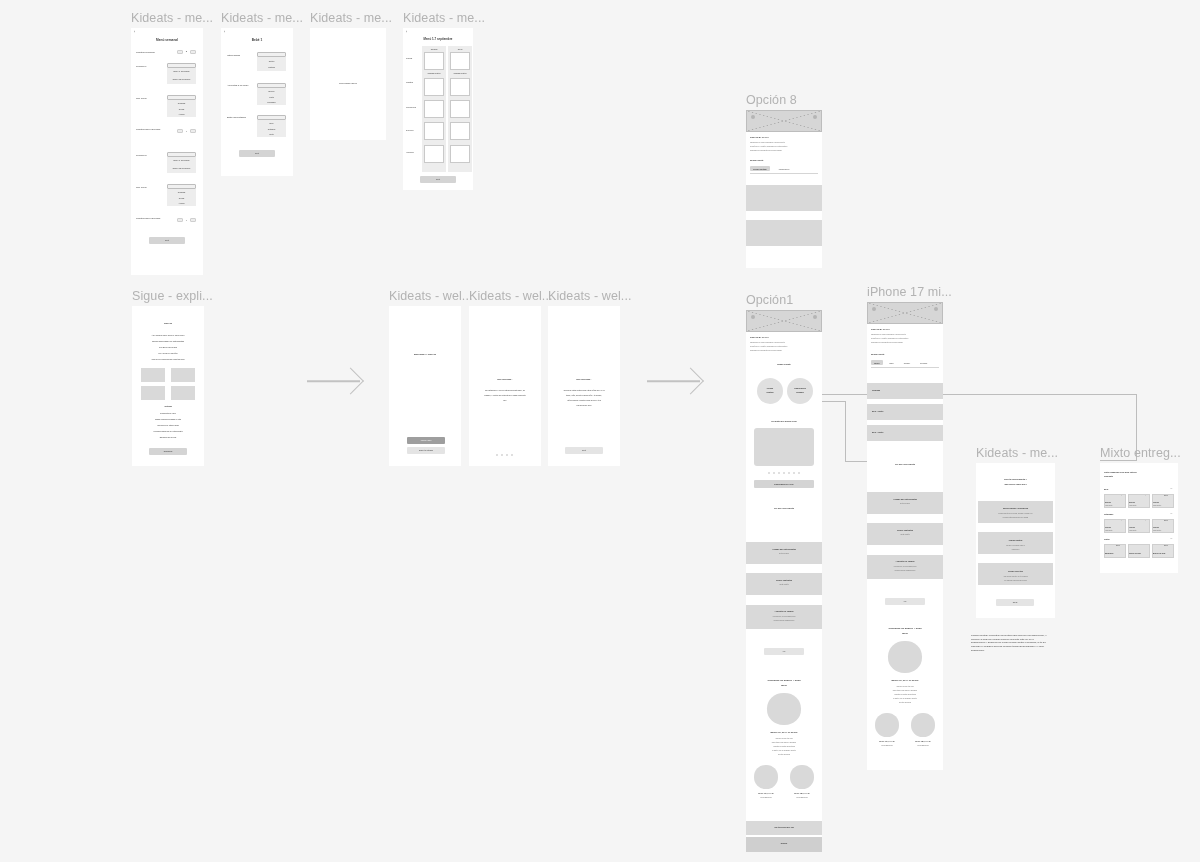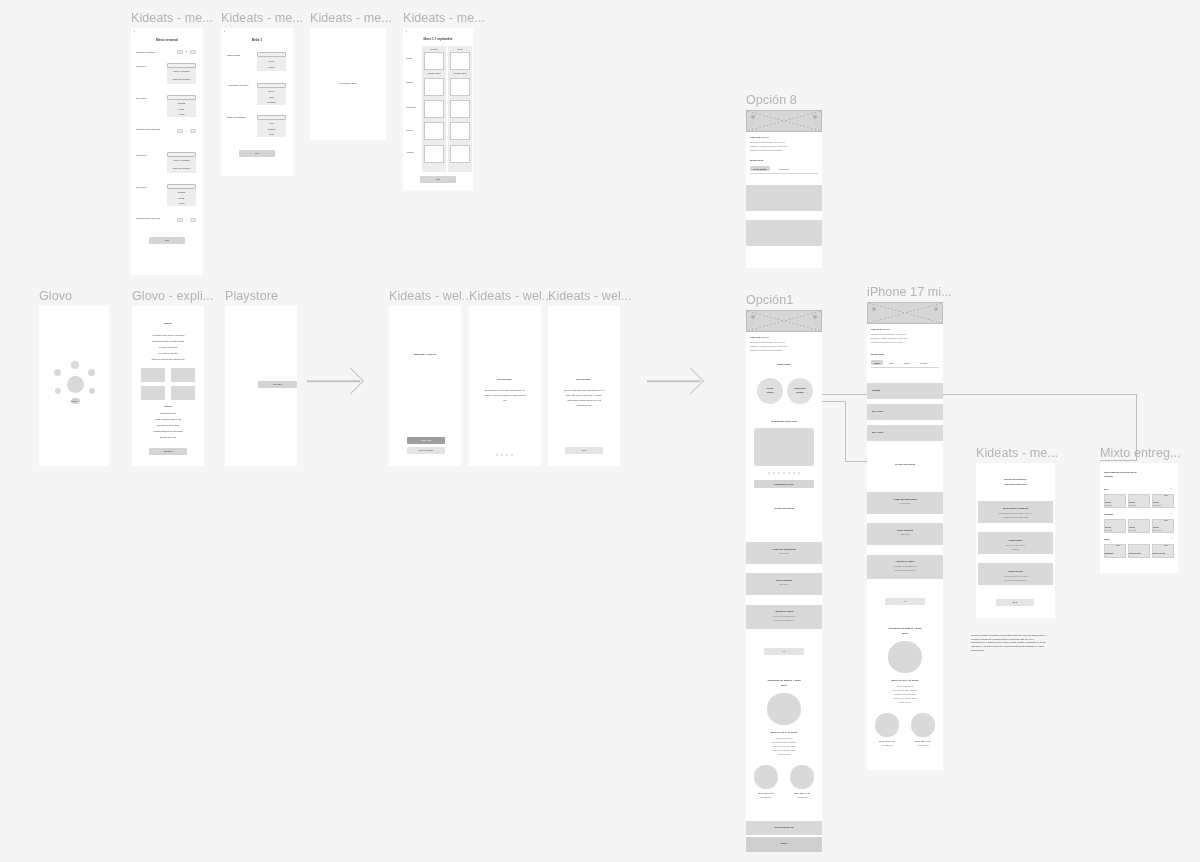--- a/index.html
+++ b/index.html
@@ -234,38 +234,23 @@
 
       <div class="t xs" style="left:3px;top:123px;">Viernes</div>
       <div class="box ol" style="left:21px;top:117px;width:20px;height:18px;"></div>
       <div class="box ol" style="left:47px;top:117px;width:20px;height:18px;"></div>
 
       <div class="btn" style="left:17px;top:148px;width:36px;height:7px;"></div>
       <div class="t tiny c" style="left:17px;top:150.3px;width:36px;">Next</div>
     </div>
   </div>
 
-  <div class="frame" style="left:39px;top:306px;width:70px;height:160px;">
-    <div class="frame-title">Glovo</div>
-    <div class="frame-body">
-      <div class="glovo-ring" style="left:13px;top:55px;width:45px;height:45px;">
-        <div class="c" style="left:15px;top:15px;width:17px;height:17px;"></div>
-        <div class="c" style="left:19px;top:0px;width:8px;height:8px;"></div>
-        <div class="c" style="left:36px;top:8px;width:7px;height:7px;"></div>
-        <div class="c" style="left:37px;top:27px;width:6px;height:6px;"></div>
-        <div class="c" style="left:19px;top:37px;width:9px;height:6px;background:#cfcfcf;"></div>
-        <div class="c" style="left:3px;top:27px;width:6px;height:6px;"></div>
-        <div class="c" style="left:2px;top:8px;width:7px;height:7px;"></div>
-      </div>
-      <div class="t tiny c" style="left:26px;top:94px;width:18px;font-size:1.7px;">GLOVO</div>
-    </div>
-  </div>
 
   <div class="frame" style="left:132px;top:306px;width:72px;height:160px;">
-    <div class="frame-title">Glovo - expli...</div>
+    <div class="frame-title">Sigue - expli...</div>
     <div class="frame-body">
       <div class="t tiny c b" style="left:0;top:16px;width:72px;">KIDEATS</div>
       <div class="t tiny c" style="left:0;top:28px;width:72px;">Aquí puedes hacer delivery para recién</div>
       <div class="t tiny c" style="left:0;top:34px;width:72px;">nacidos supervisado por nutricionistas</div>
       <div class="t tiny c" style="left:0;top:40px;width:72px;">Con BLW para bebés</div>
       <div class="t tiny c" style="left:0;top:46px;width:72px;">De 6 meses a 12 años</div>
       <div class="t tiny c" style="left:0;top:52px;width:72px;">Con menú personalizado para tus hijos</div>
 
       <div class="box" style="left:9px;top:62px;width:24px;height:14px;"></div>
       <div class="box" style="left:39px;top:62px;width:24px;height:14px;"></div>
@@ -277,27 +262,20 @@
       <div class="t tiny c" style="left:0;top:112px;width:72px;">Todas comidas llevadas en kits</div>
       <div class="t tiny c" style="left:0;top:118px;width:72px;">Opiniones de otros papás</div>
       <div class="t tiny c" style="left:0;top:124px;width:72px;">Recomendaciones de nutricionista</div>
       <div class="t tiny c" style="left:0;top:130px;width:72px;">Ejemplos de menús</div>
 
       <div class="btn" style="left:17px;top:142px;width:38px;height:7px;"></div>
       <div class="t tiny c" style="left:17px;top:144.3px;width:38px;">Descargar</div>
     </div>
   </div>
 
-  <div class="frame" style="left:225px;top:306px;width:72px;height:160px;">
-    <div class="frame-title">Playstore</div>
-    <div class="frame-body">
-      <div class="btn" style="left:33px;top:75px;width:39px;height:7px;"></div>
-      <div class="t tiny c" style="left:33px;top:77.3px;width:39px;">Descargar</div>
-    </div>
-  </div>
 
   <div class="frame" style="left:389px;top:306px;width:72px;height:160px;">
     <div class="frame-title">Kideats - wel...</div>
     <div class="frame-body">
       <div class="t tiny c b" style="left:0;top:47px;width:72px;">BIENVENIDO A KIDEATS</div>
       <div class="btn dark" style="left:18px;top:131px;width:38px;height:7px;"></div>
       <div class="t tiny c" style="left:18px;top:133.3px;width:38px;color:#fff;">Iniciar / Sing</div>
       <div class="btn lt" style="left:18px;top:141px;width:38px;height:7px;"></div>
       <div class="t tiny c" style="left:18px;top:143.3px;width:38px;">Sigue tu entrada</div>
     </div>

